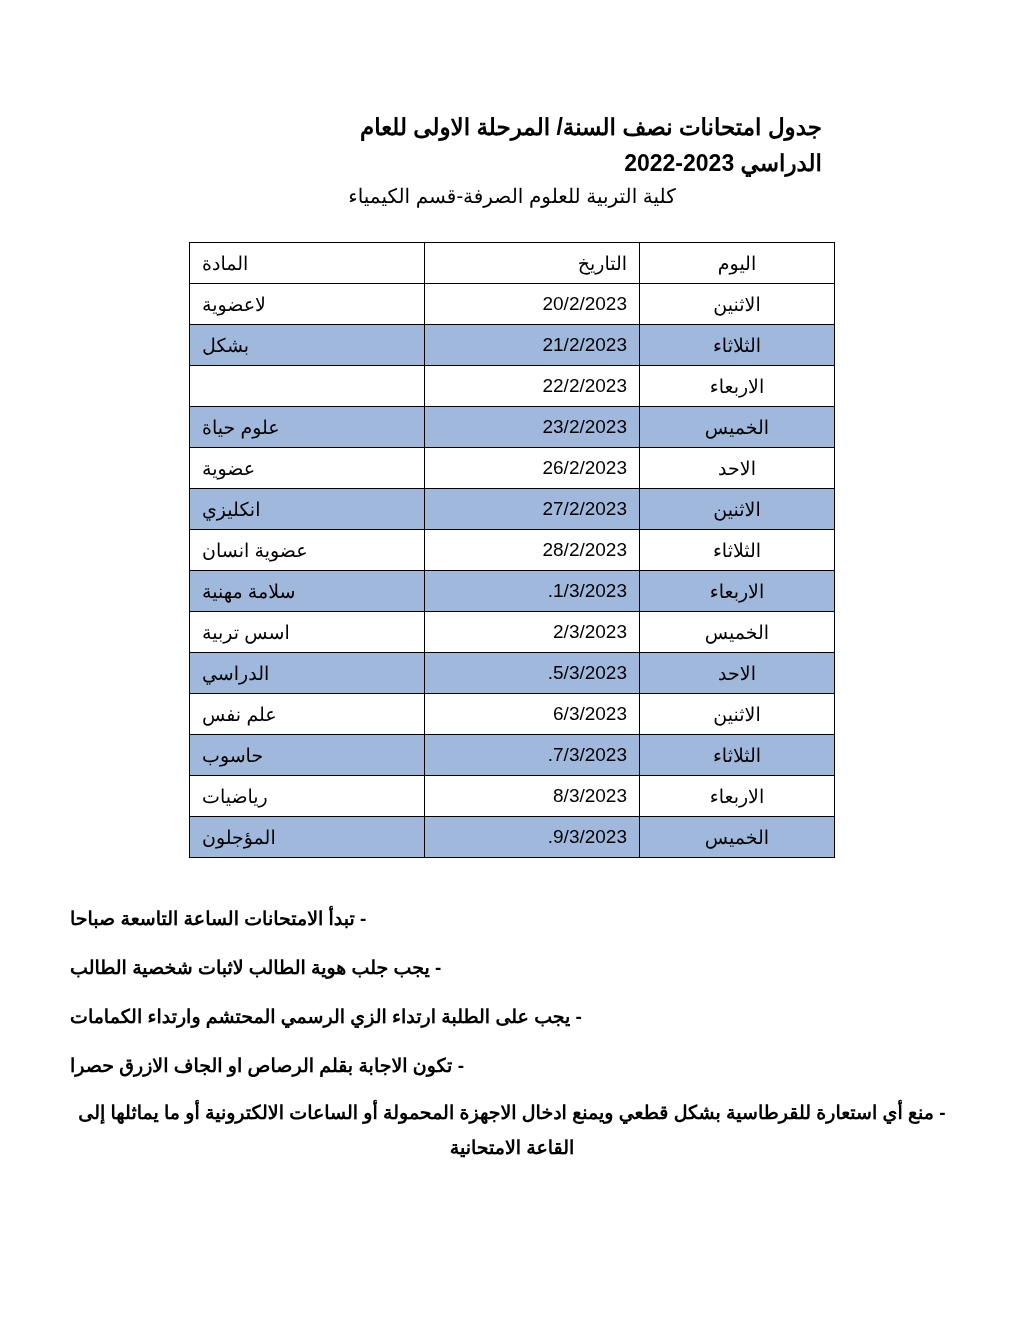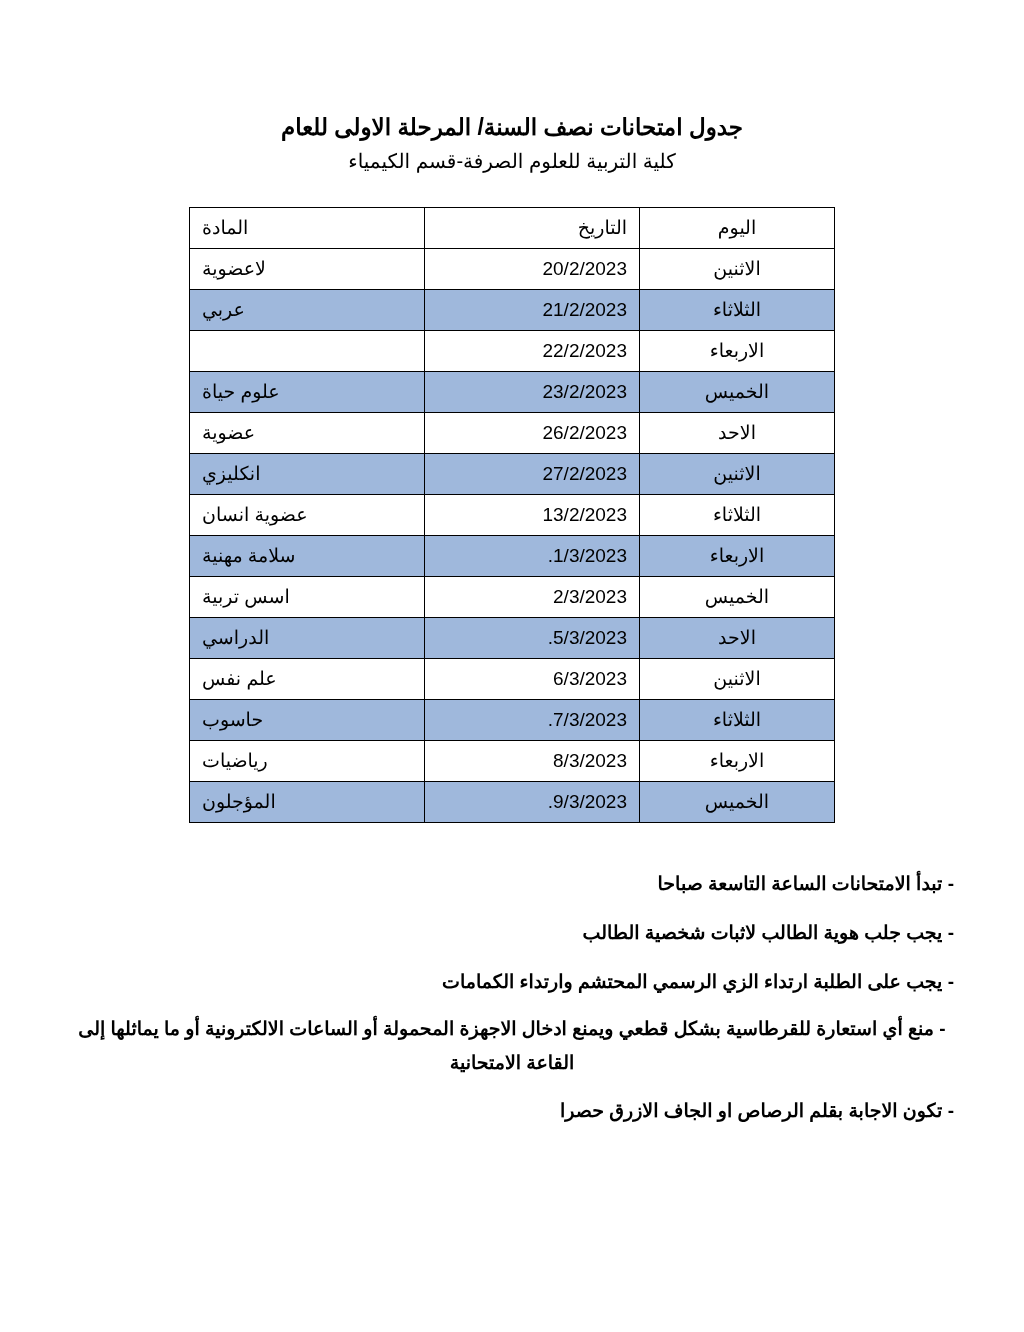--- a/index.html
+++ b/index.html
@@ -25,20 +25,21 @@
     text-align: center;
     font-weight: bold;
     font-size: 23px;
     line-height: 1.55;
     direction: rtl;
     margin: 0 auto;
     max-width: 620px;
   }
   .doc-title .line {
     display: block;
+    text-align: right;
   }
   .doc-subtitle {
     text-align: center;
     font-weight: normal;
     font-size: 20px;
     margin-top: 3px;
     direction: rtl;
   }
   .table-wrap {
     margin-top: 34px;
@@ -87,36 +88,37 @@
   }
   .notes {
     margin-top: 42px;
     direction: rtl;
     font-size: 19px;
     font-weight: bold;
     line-height: 1.95;
   }
   .note {
     display: block;
-    text-align: right;
+    text-align: left;
     margin-bottom: 12px;
     padding: 0 10px;
   }
   .note.long {
     text-align: center;
     line-height: 1.8;
   }
 </style>
 </head>
 <body>
 
 <div class="page">
 
   <div class="doc-title">
     <span class="line">جدول امتحانات نصف السنة/ المرحلة الاولى للعام</span>
+    <span class="line">الدراسي 2023-2022</span>
   </div>
 
   <div class="doc-subtitle">كلية التربية للعلوم الصرفة-قسم الكيمياء</div>
 
   <div class="table-wrap">
     <table class="schedule">
       <thead>
         <tr>
           <th class="col-day">اليوم</th>
           <th class="col-date">التاريخ</th>
@@ -125,21 +127,21 @@
       </thead>
       <tbody id="schedule-body">
           <tr>
             <td class="col-day">الاثنين</td>
             <td class="col-date">20/2/2023</td>
             <td class="col-subject">لاعضوية</td>
           </tr>
           <tr class="shaded">
             <td class="col-day">الثلاثاء</td>
             <td class="col-date">21/2/2023</td>
-            <td class="col-subject">عربي</td>
+            <td class="col-subject">بشكل</td>
           </tr>
           <tr>
             <td class="col-day">الاربعاء</td>
             <td class="col-date">22/2/2023</td>
             <td class="col-subject"></td>
           </tr>
           <tr class="shaded">
             <td class="col-day">الخميس</td>
             <td class="col-date">23/2/2023</td>
             <td class="col-subject">علوم حياة</td>
@@ -149,21 +151,21 @@
             <td class="col-date">26/2/2023</td>
             <td class="col-subject">عضوية</td>
           </tr>
           <tr class="shaded">
             <td class="col-day">الاثنين</td>
             <td class="col-date">27/2/2023</td>
             <td class="col-subject">انكليزي</td>
           </tr>
           <tr>
             <td class="col-day">الثلاثاء</td>
-            <td class="col-date">13/2/2023</td>
+            <td class="col-date">28/2/2023</td>
             <td class="col-subject">عضوية انسان</td>
           </tr>
           <tr class="shaded">
             <td class="col-day">الاربعاء</td>
             <td class="col-date">1/3/2023.</td>
             <td class="col-subject">سلامة مهنية</td>
           </tr>
           <tr>
             <td class="col-day">الخميس</td>
             <td class="col-date">2/3/2023</td>
@@ -195,17 +197,17 @@
             <td class="col-subject">المؤجلون</td>
           </tr>
         </tbody>
     </table>
   </div>
 
   <div class="notes" id="notes-list">
       <div class="note">- تبدأ الامتحانات الساعة التاسعة صباحا</div>
       <div class="note">- يجب جلب هوية الطالب لاثبات شخصية الطالب</div>
       <div class="note">- يجب على الطلبة ارتداء الزي الرسمي المحتشم وارتداء الكمامات</div>
+      <div class="note">- تكون الاجابة بقلم الرصاص او الجاف الازرق حصرا</div>
       <div class="note long">- منع أي استعارة للقرطاسية بشكل قطعي ويمنع ادخال الاجهزة المحمولة أو الساعات الالكترونية أو ما يماثلها إلى القاعة الامتحانية</div>
-      <div class="note">- تكون الاجابة بقلم الرصاص او الجاف الازرق حصرا</div>
     </div>
 
 </div>
 
 </body></html>

